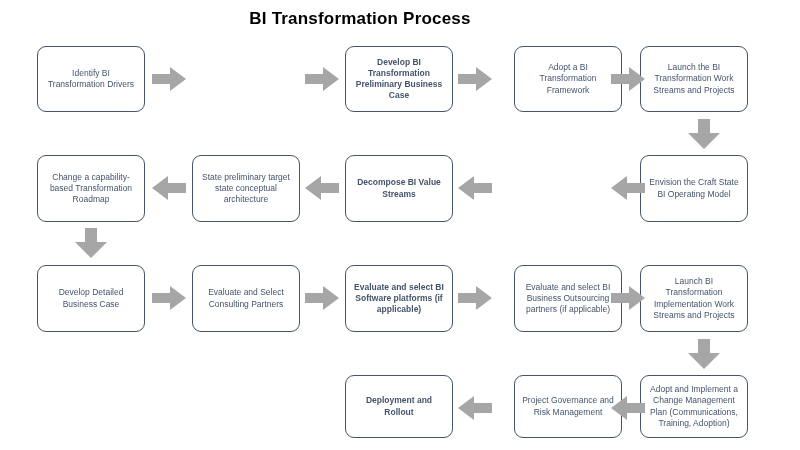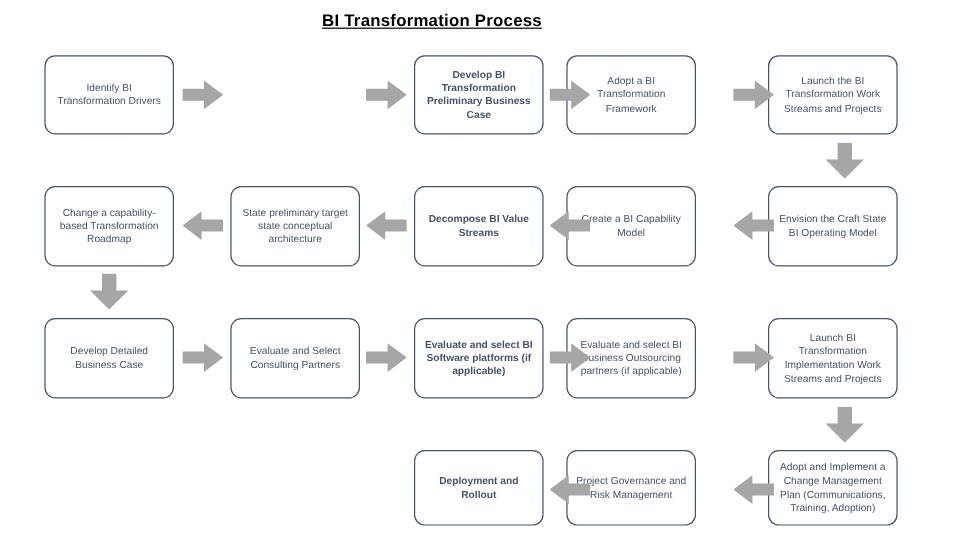--- a/index.html
+++ b/index.html
@@ -18,25 +18,24 @@
     height: 450px;
     background: var(--background);
     overflow: hidden;
   }
   .diagram-title {
     position: absolute;
     left: 0;
     top: 9px;
     width: 720px;
     text-align: center;
-    font-size: 14px;
+    font-size: 17px;
     font-weight: bold;
     color: var(--title-color);
     letter-spacing: 0.2px;
-    text-decoration: underline;
   }
   .flow-box {
     position: absolute;
     width: 108px;
     background: #ffffff;
     border: 1.4px solid var(--box-border);
     border-radius: 9px;
     display: flex;
     align-items: center;
     justify-content: center;
@@ -46,21 +45,21 @@
     font-size: 8.5px;
     line-height: 1.32;
   }
   .row0 { top: 46px;  height: 66px; }
   .row1 { top: 155px; height: 67px; }
   .row2 { top: 265px; height: 67px; }
   .row3 { top: 375px; height: 63px; }
   .c0 { left: 37px; text-align: center; }
   .c1 { left: 192px; }
   .c2 { left: 345px; font-weight: bold; }
-  .c3 { left: 472px; }
+  .c3 { left: 514px; }
   .c4 { left: 640px; }
   .arrow { position: absolute; }
   .arrow polygon { fill: var(--arrow-fill); }
 </style>
 </head>
 <body>
 
 <div class="canvas">
 
   <div class="diagram-title">BI Transformation Process</div>
@@ -83,21 +82,20 @@
       <polygon points="0,7 18,7 18,0 34,12 18,24 18,17 0,17"></polygon>
     </svg>
 
   <svg class="arrow" style="left:688px; top:119px;" width="32" height="30">
       <polygon points="10,0 22,0 22,14 32,14 16,30 0,14 10,14"></polygon>
     </svg>
 
   <div class="flow-box row1 c0">Change a capability-based Transformation Roadmap</div>
   <div class="flow-box row1 c1">State preliminary target state conceptual architecture</div>
   <div class="flow-box row1 c2">Decompose BI Value Streams</div>
-  <div class="flow-box row1 c3">Create a BI Capability Model</div>
   <div class="flow-box row1 c4">Envision the Craft State BI Operating Model</div>
 
   <svg class="arrow" style="left:152px; top:176px;" width="34" height="24">
       <polygon points="34,7 16,7 16,0 0,12 16,24 16,17 34,17"></polygon>
     </svg>
   <svg class="arrow" style="left:305px; top:176px;" width="34" height="24">
       <polygon points="34,7 16,7 16,0 0,12 16,24 16,17 34,17"></polygon>
     </svg>
   <svg class="arrow" style="left:458px; top:176px;" width="34" height="24">
       <polygon points="34,7 16,7 16,0 0,12 16,24 16,17 34,17"></polygon>

